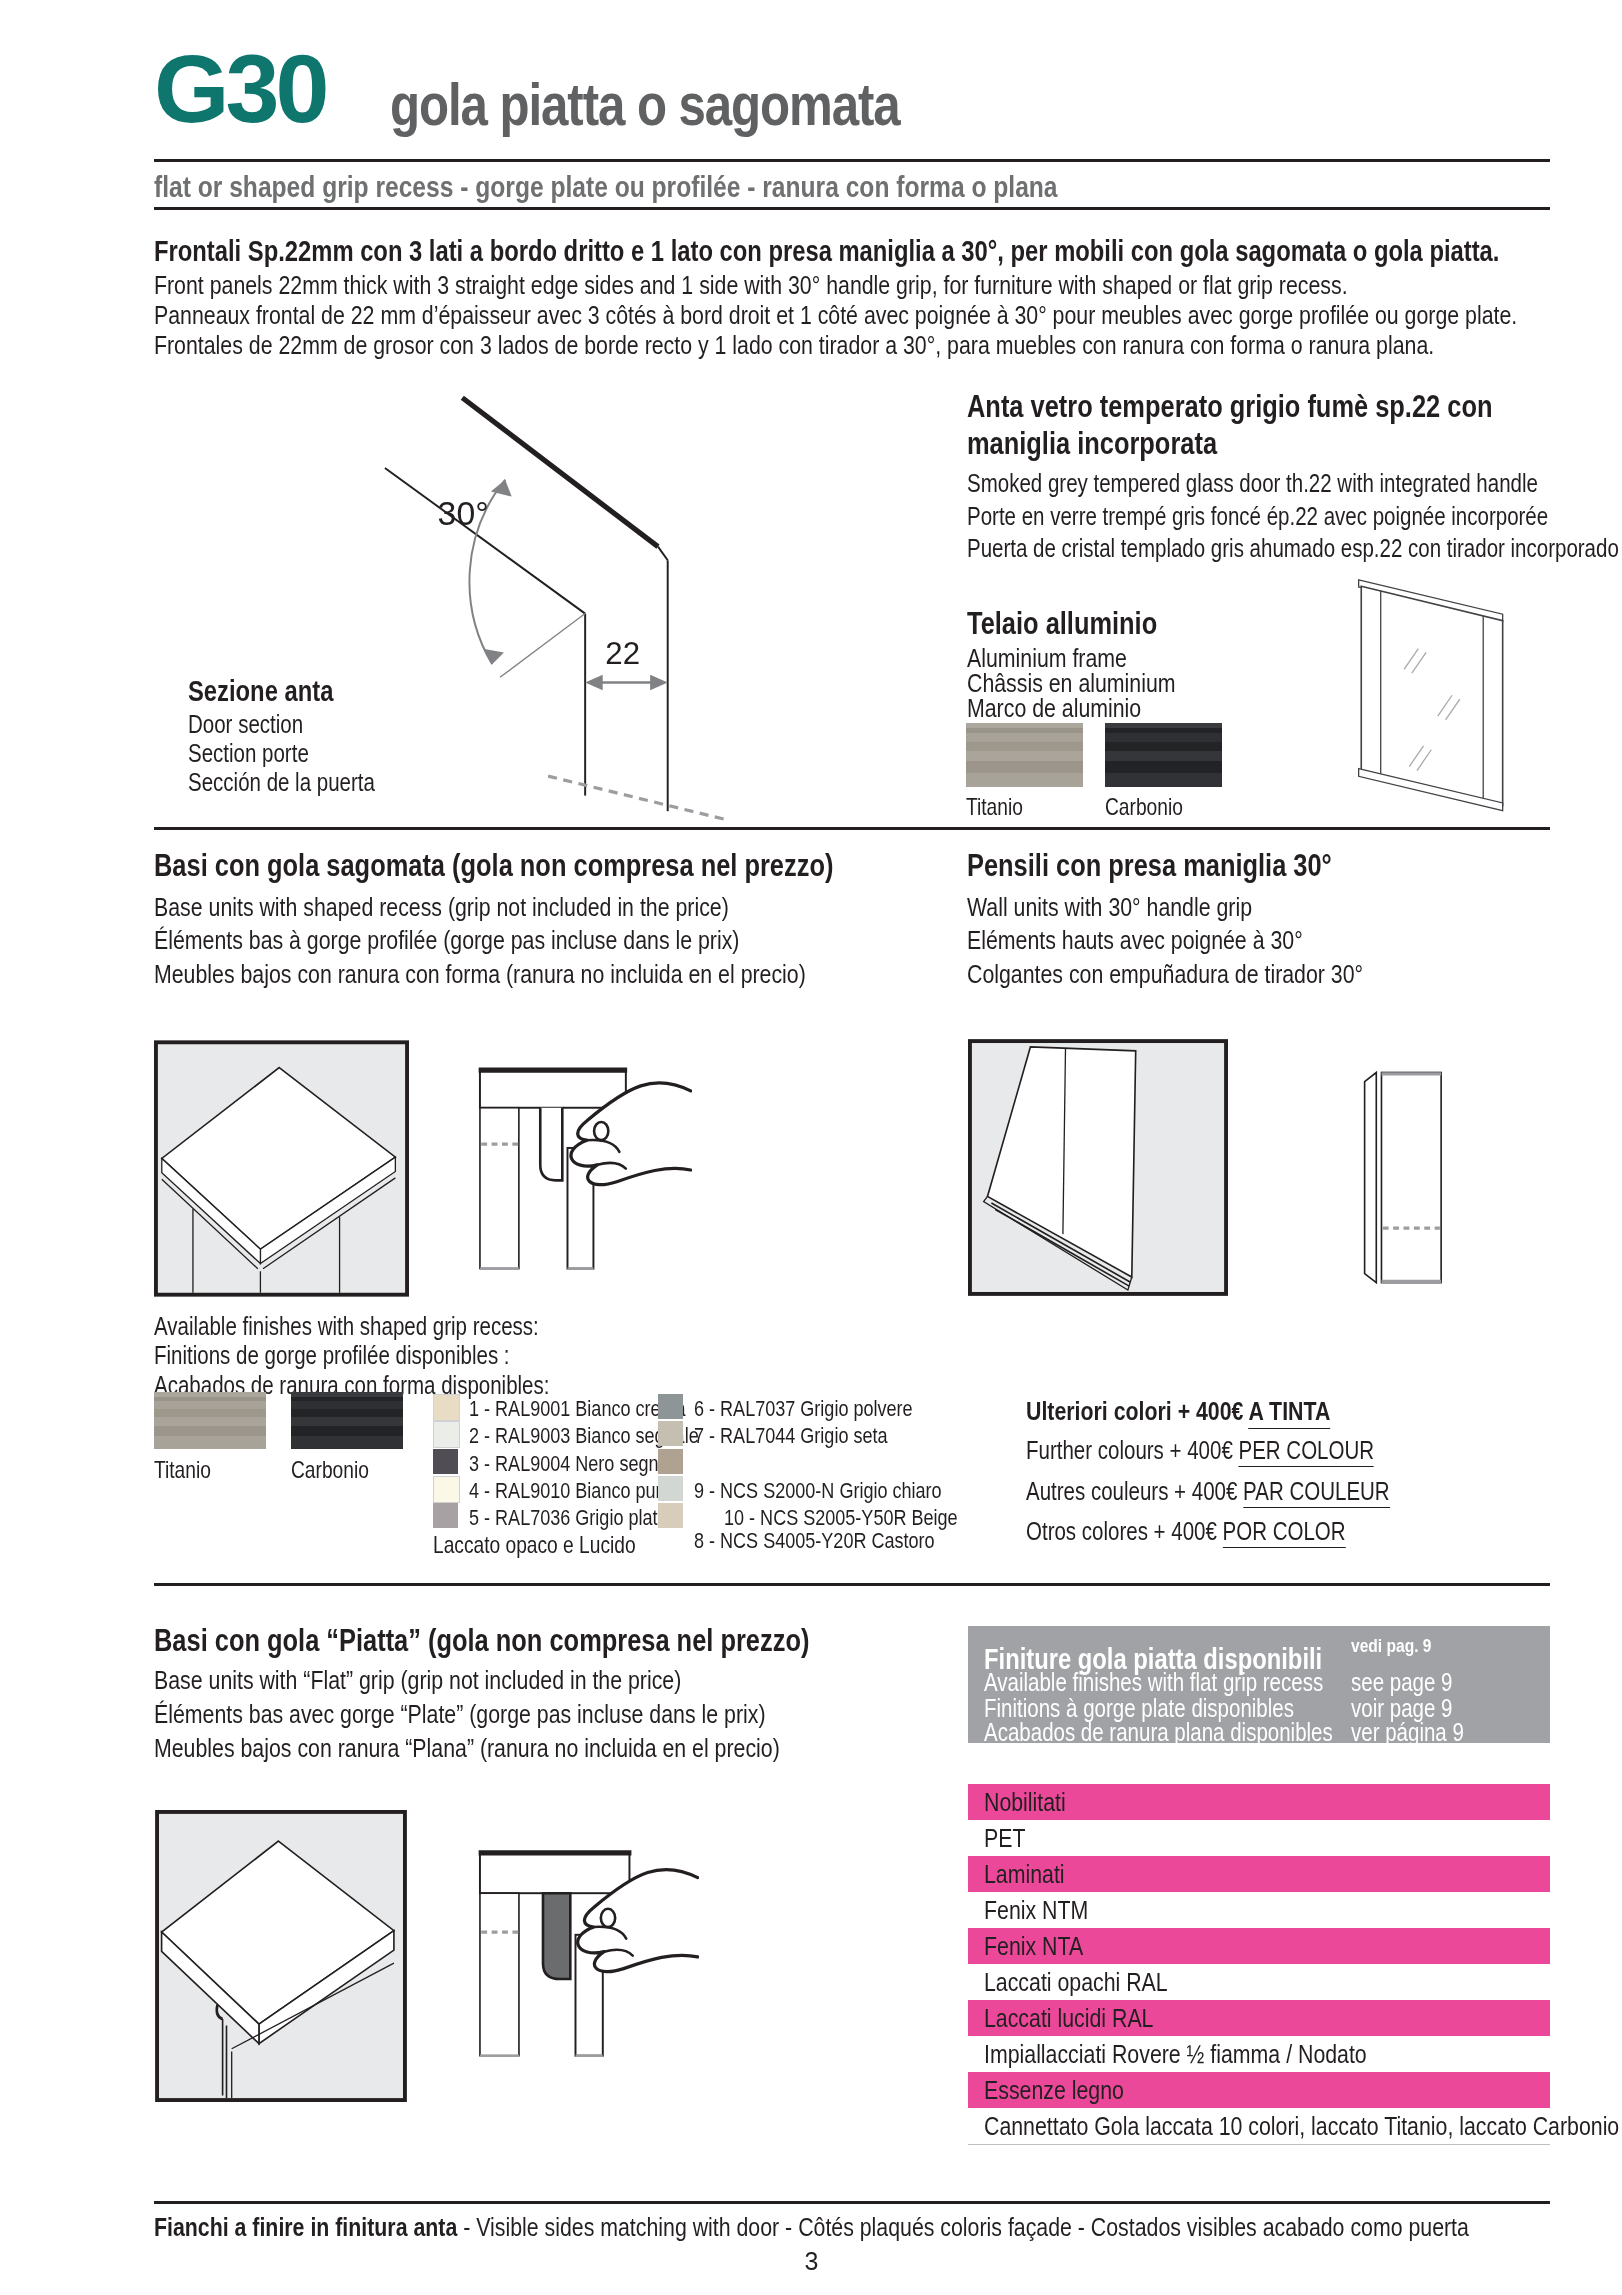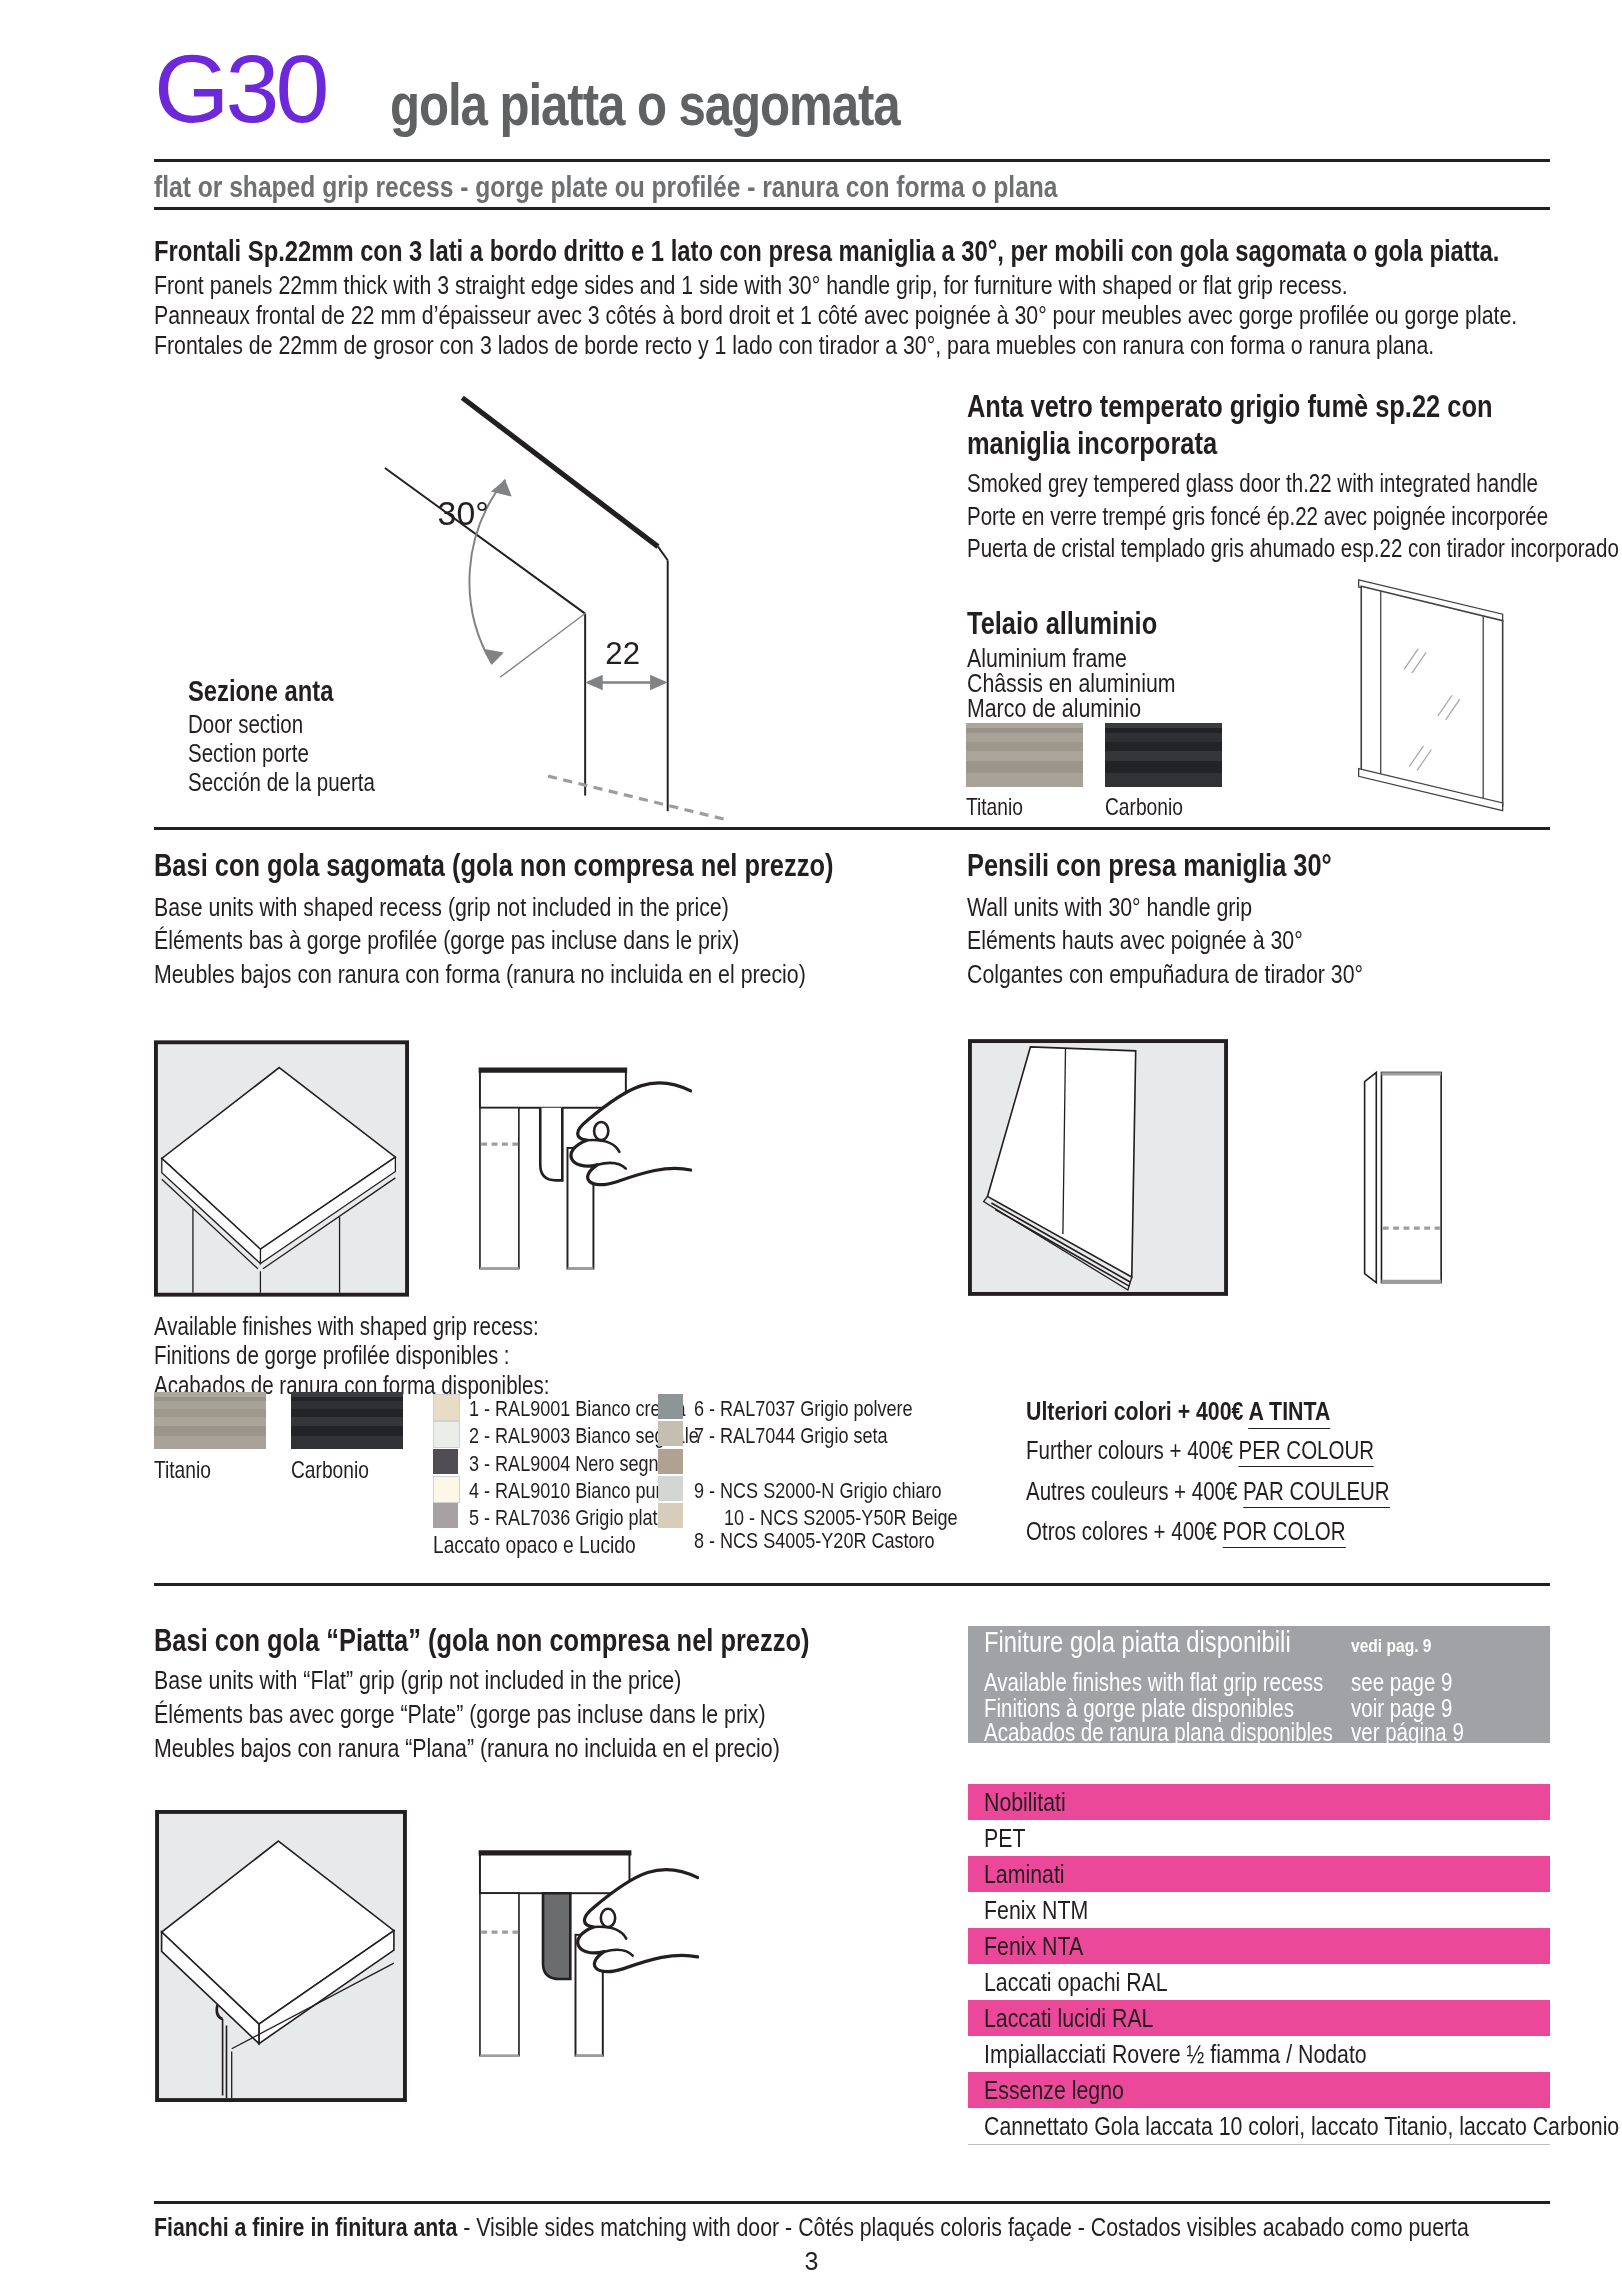--- a/index.html
+++ b/index.html
@@ -1,35 +1,35 @@
 <!DOCTYPE html>
 <html style="font-size:10.4px"><head>
 <meta charset="utf-8">
 <style>
   html,body{margin:0;padding:0;background:#ffffff;}
   .page{position:relative;width:1623px;height:2295px;background:#ffffff;overflow:hidden;
         font-family:"Liberation Sans","DejaVu Sans",sans-serif;color:#231f20;}
   .abs{position:absolute;}
   .cx{display:inline-block;transform:scaleX(0.82);transform-origin:0 0;white-space:nowrap;}
-  .g30{font-size:97px;font-weight:400;color:#6d28d9;letter-spacing:-3.9px;}
+  .g30{font-size:97px;font-weight:700;color:#0f766e;letter-spacing:-3.9px;}
   .pagetitle{font-size:60px;font-weight:bold;color:#606163;letter-spacing:-1.3px;}
   .subtitle{font-size:30px;font-weight:bold;color:#6f7072;}
   .rule{position:absolute;background:#231f20;}
   .introB{font-size:29px;font-weight:bold;}
   .body40{font-size:26px;}
   .secH{font-size:31px;font-weight:bold;}
   .secL{font-size:26px;}
   .swlab{font-size:23.4px;}
   .collab{font-size:22px;}
   .u{border-bottom:1.9px solid #231f20;padding-bottom:1.9px;}
   .swatch{position:absolute;}
   .tex{background-image:linear-gradient(180deg,rgba(255,255,255,0.10) 0 8%,rgba(0,0,0,0.06) 8% 16%,rgba(255,255,255,0.05) 16% 30%,rgba(0,0,0,0.04) 30% 44%,rgba(255,255,255,0.08) 44% 60%,rgba(0,0,0,0.05) 60% 78%,rgba(255,255,255,0.06) 78% 100%);}
   .tableWrap{position:absolute;left:968px;top:1626px;width:582px;}
   .thead{position:relative;width:582px;height:117px;background:#a0a2a5;color:#ffffff;}
-  .thead .l1{position:absolute;left:16.2px;top:0;font-size:29px;font-weight:normal;}
+  .thead .l1{position:absolute;left:16.2px;top:17px;font-size:29px;font-weight:bold;}
   .thead .ln{position:absolute;left:16.2px;font-size:25px;}
   .thead .r1{position:absolute;left:383px;top:9px;font-size:19px;font-weight:bold;}
   .thead .rn{position:absolute;left:383px;font-size:25px;}
   .trow{position:relative;width:582px;height:36px;font-size:26px;}
   .trow span.txt{position:absolute;left:16.2px;top:50%;transform:translateY(-50%) scaleX(0.82);transform-origin:0 50%;white-space:nowrap;}
   .trow.alt{background:#ec4899;}
   .trow.last{border-bottom:1.9px solid #bcbec0;}
   .rainbow{position:absolute;left:903px;top:1393px;width:114px;height:86px;
     background:linear-gradient(115deg,#7e1f2d 0 6%,#c9404e 6% 11%,#e59aa9 11% 15%,#8a5a9a 15% 19%,#4a569e 19% 24%,#3e8fd1 24% 28%,#58bd8d 28% 33%,#2e9456 33% 37%,#aecb4a 37% 42%,#f2e13e 42% 48%,#f0b13a 48% 53%,#e2703a 53% 58%,#d14438 58% 63%,#b display 63%,#8a1a2b 63% 68%,#c9404e 68% 73%,#6a4a9e 73% 79%,#3e6fd1 79% 85%,#58bd8d 85% 92%,#2e9456 92% 100%);}
   svg text{font-family:"Liberation Sans","DejaVu Sans",sans-serif;}

